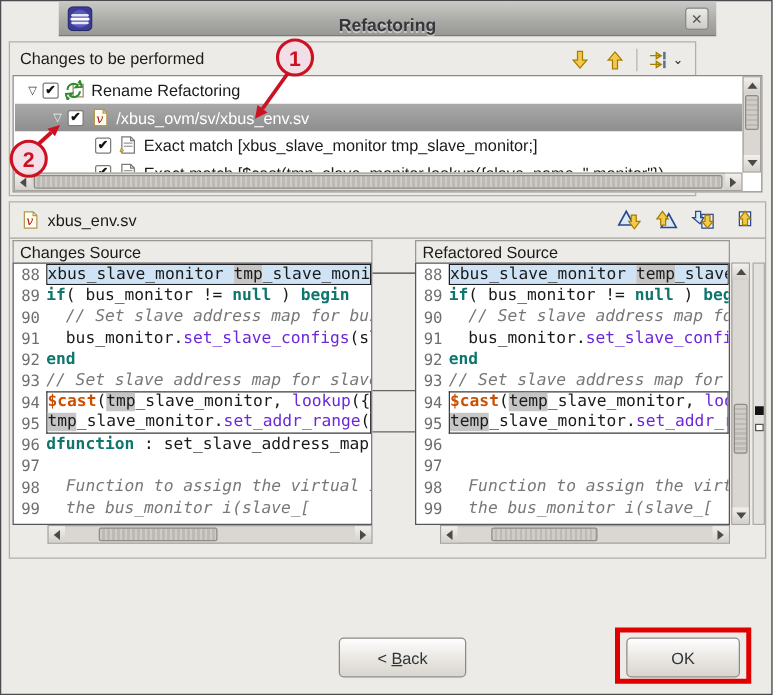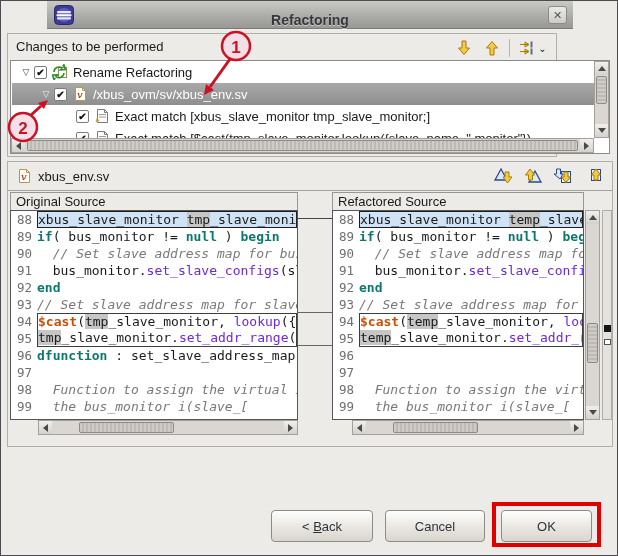--- a/index.html
+++ b/index.html
@@ -260,21 +260,21 @@
         </div>
         <div class="tool-btn">
           <svg width="20" height="18" viewBox="0 0 20 18">
             <rect x="8.5" y="2.5" width="9" height="11" fill="#efeef2" stroke="#2a4a8a"></rect>
             <path d="M13 2 L17.5 8 h-2.5 v5 h-4 V8 h-2.5 z" fill="#f2c94c" stroke="#a57f00"></path>
           </svg>
         </div>
       </div>
     </div>
 
-    <div class="pane-header hdr-left">Original Source</div>
+    <div class="pane-header hdr-left">Changes Source</div>
     <div class="pane-header hdr-right">Refactored Source</div>
 
     <div class="code-pane pane-left" id="left-pane">
         <div class="code-line box-single"><span class="ln">88</span><span class="lc"><span class="s-p h-b">xbus_slave_monitor </span><span class="s-p h-g">tmp</span><span class="s-p h-b">_slave_monitor;</span></span></div>
         <div class="code-line"><span class="ln">89</span><span class="lc"><span class="s-k">if</span><span class="s-p">( bus_monitor != </span><span class="s-k">null</span><span class="s-p"> ) </span><span class="s-k">begin</span></span></div>
         <div class="code-line"><span class="ln">90</span><span class="lc"><span class="s-c">  // Set slave address map for bus</span></span></div>
         <div class="code-line"><span class="ln">91</span><span class="lc"><span class="s-p">  bus_monitor.</span><span class="s-o">set_slave_configs</span><span class="s-p">(sla</span></span></div>
         <div class="code-line"><span class="ln">92</span><span class="lc"><span class="s-k">end</span></span></div>
         <div class="code-line"><span class="ln">93</span><span class="lc"><span class="s-c">// Set slave address map for slave</span></span></div>
         <div class="code-line box-top"><span class="ln">94</span><span class="lc"><span class="s-ko">$cast</span><span class="s-p">(</span><span class="s-p h-g">tmp</span><span class="s-p">_slave_monitor, </span><span class="s-o">lookup</span><span class="s-p">({slav</span></span></div>
@@ -338,23 +338,20 @@
       <div class="sb-thumb-h" style="left:40px; width:85px;"></div>
       <div class="sb-step" style="right:0; top:0;">
           <div class="tri-right"></div>
         </div>
     </div>
   </div>
 
   <div class="btn" style="left:270px; top:509px; width:102px;">
     <span><span>&lt; </span><u>B</u><span>ack</span></span>
   </div>
-  <div class="btn" style="left:384px; top:509px; width:100px;">
-    <span>Cancel</span>
-  </div>
   <div class="btn" style="left:500px; top:509px; width:91px;">
     <span>OK</span>
   </div>
 
   <svg id="annot" viewBox="0 0 618 556">
     <circle cx="235" cy="45" r="14" fill="#f2dde6" fill-opacity="0.9" stroke="#cc1122" stroke-width="2.5"></circle>
     <text x="235" y="46" font-size="17" font-weight="bold" fill="#cc1122" text-anchor="middle" dominant-baseline="central">1</text>
     <line x1="229" y1="58" x2="209" y2="86" stroke="#cc1122" stroke-width="3"></line>
     <polygon points="203,94 213,89 205,83" fill="#cc1122"></polygon>
 

